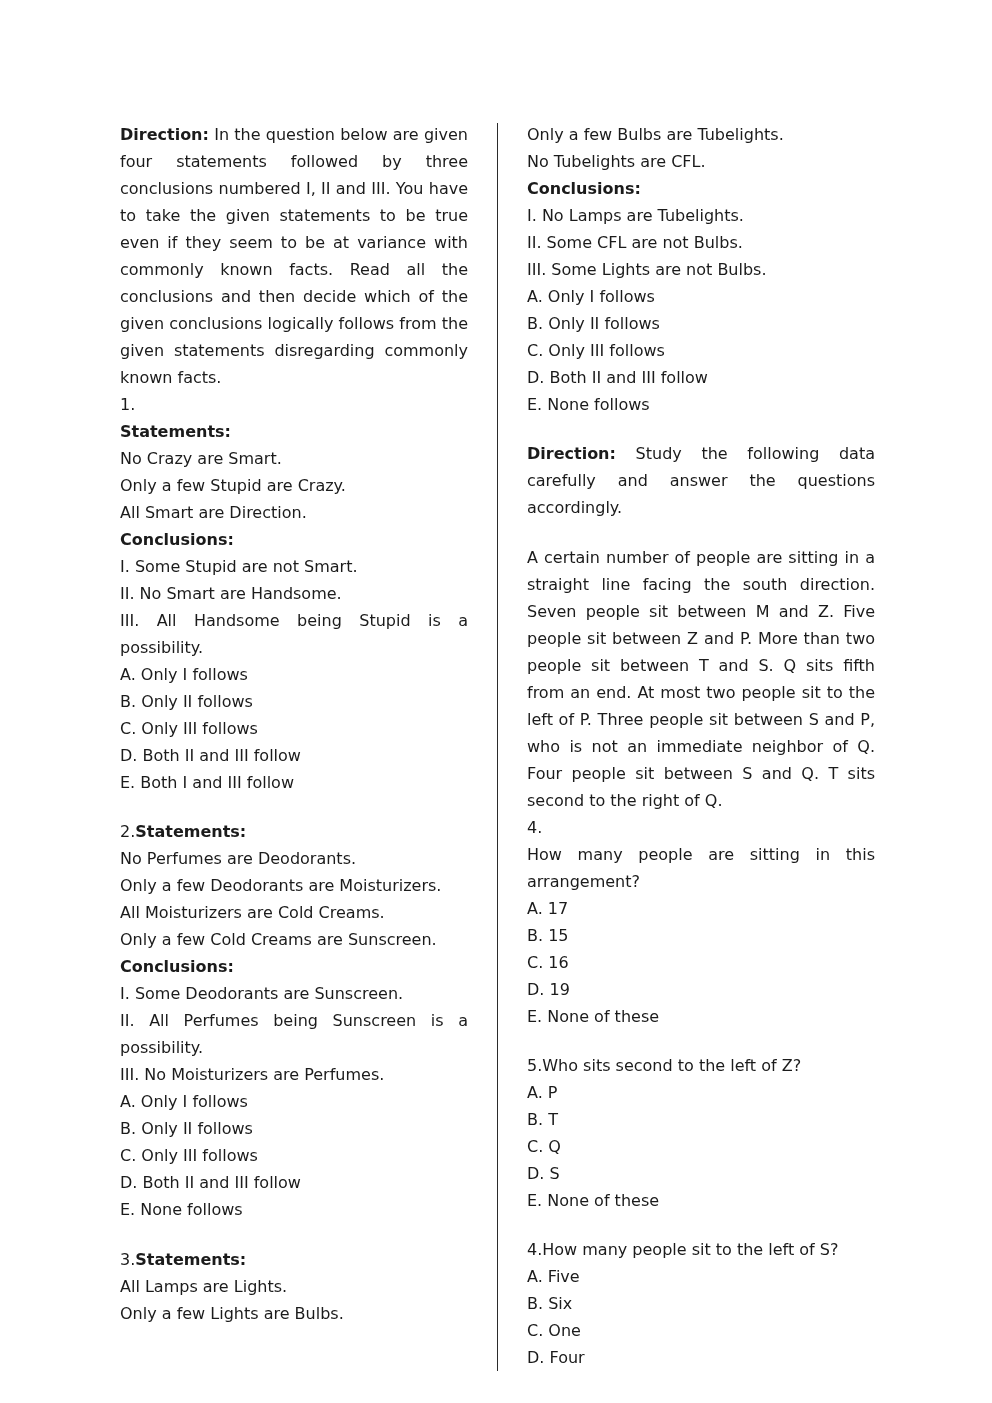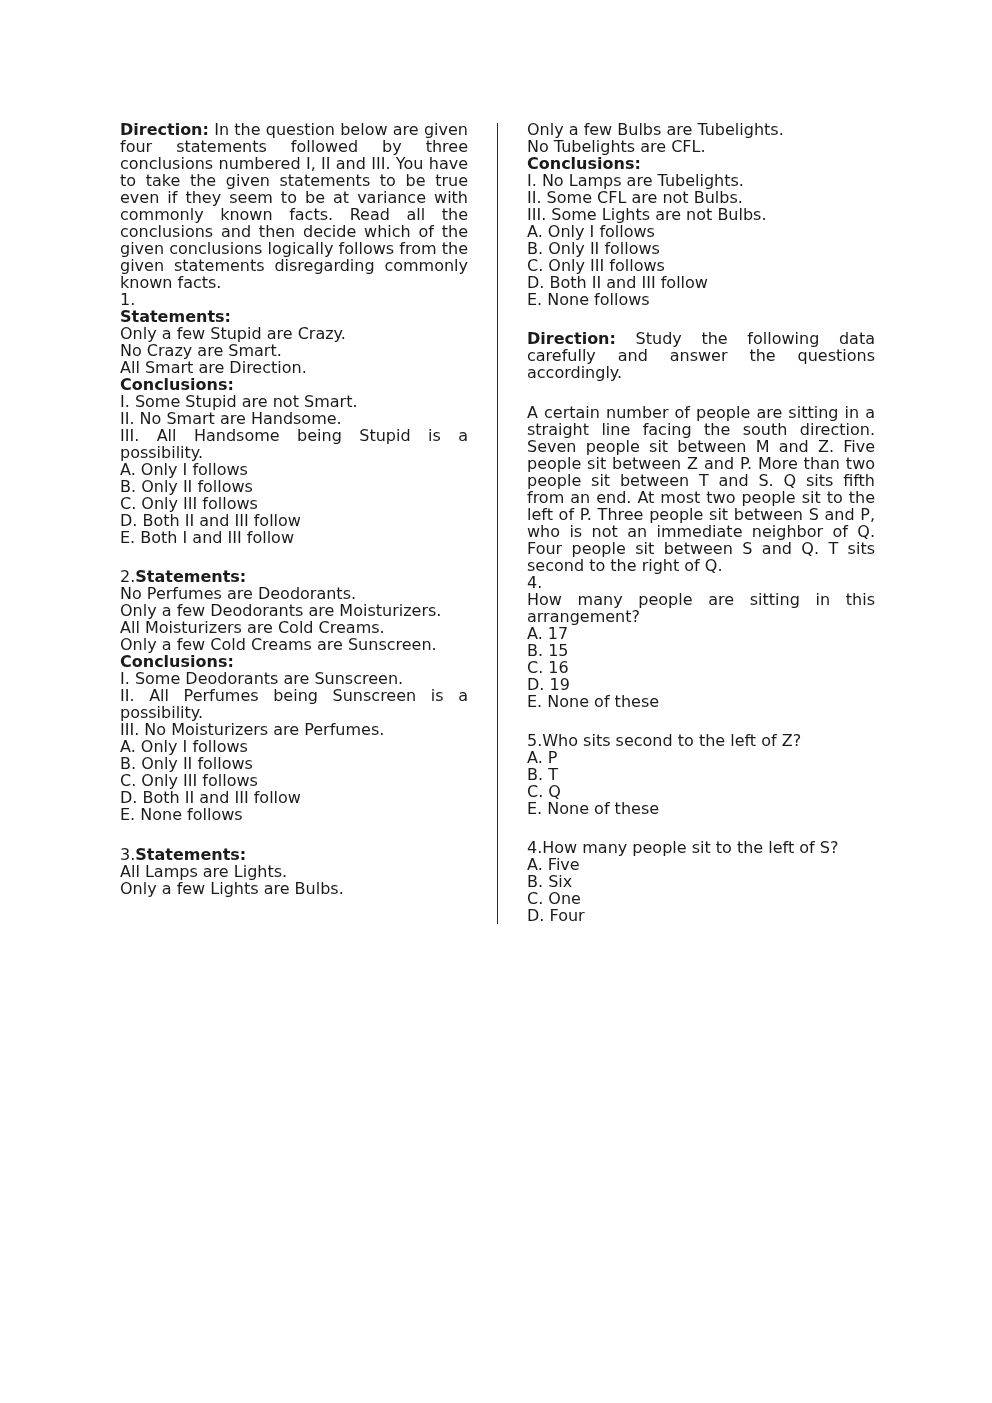--- a/index.html
+++ b/index.html
@@ -18,43 +18,43 @@
   .columns {
     position: absolute;
     left: 120px;
     top: 121px;
     display: flex;
     align-items: stretch;
   }
   .col {
     width: 348px;
     font-size: 16px;
-    line-height: 17px;
+    line-height: 27px;
     text-align: justify;
   }
   .divider {
     width: 1px;
     background: #2b2b2b;
     margin: 2px 29px 0 29px;
   }
   .line { margin: 0; }
   .gap { height: 22.3px; }
   strong { font-weight: bold; }
 </style>
 </head>
 <body>
 
 <div class="page">
   <div class="columns">
     <div class="col">
         <p class="line"><strong>Direction:</strong><span> In the question below are given four statements followed by three conclusions numbered I, II and III. You have to take the given statements to be true even if they seem to be at variance with commonly known facts. Read all the conclusions and then decide which of the given conclusions logically follows from the given statements disregarding commonly known facts.</span></p>
         <p class="line"><span>1.</span></p>
         <p class="line"><strong>Statements:</strong></p>
+        <p class="line"><span>No Crazy are Smart.</span></p>
         <p class="line"><span>Only a few Stupid are Crazy.</span></p>
-        <p class="line"><span>No Crazy are Smart.</span></p>
         <p class="line"><span>All Smart are Direction.</span></p>
         <p class="line"><strong>Conclusions:</strong></p>
         <p class="line"><span>I. Some Stupid are not Smart.</span></p>
         <p class="line"><span>II. No Smart are Handsome.</span></p>
         <p class="line"><span>III. All Handsome being Stupid is a possibility.</span></p>
         <p class="line"><span>A. Only I follows</span></p>
         <p class="line"><span>B. Only II follows</span></p>
         <p class="line"><span>C. Only III follows</span></p>
         <p class="line"><span>D. Both II and III follow</span></p>
         <p class="line"><span>E. Both I and III follow</span></p>
@@ -100,20 +100,21 @@
         <p class="line"><span>A. 17</span></p>
         <p class="line"><span>B. 15</span></p>
         <p class="line"><span>C. 16</span></p>
         <p class="line"><span>D. 19</span></p>
         <p class="line"><span>E. None of these</span></p>
         <div class="gap"></div>
         <p class="line"><span>5.Who sits second to the left of Z?</span></p>
         <p class="line"><span>A. P</span></p>
         <p class="line"><span>B. T</span></p>
         <p class="line"><span>C. Q</span></p>
+        <p class="line"><span>D. S</span></p>
         <p class="line"><span>E. None of these</span></p>
         <div class="gap"></div>
         <p class="line"><span>4.How many people sit to the left of S?</span></p>
         <p class="line"><span>A. Five</span></p>
         <p class="line"><span>B. Six</span></p>
         <p class="line"><span>C. One</span></p>
         <p class="line"><span>D. Four</span></p>
       </div>
   </div>
 </div>

